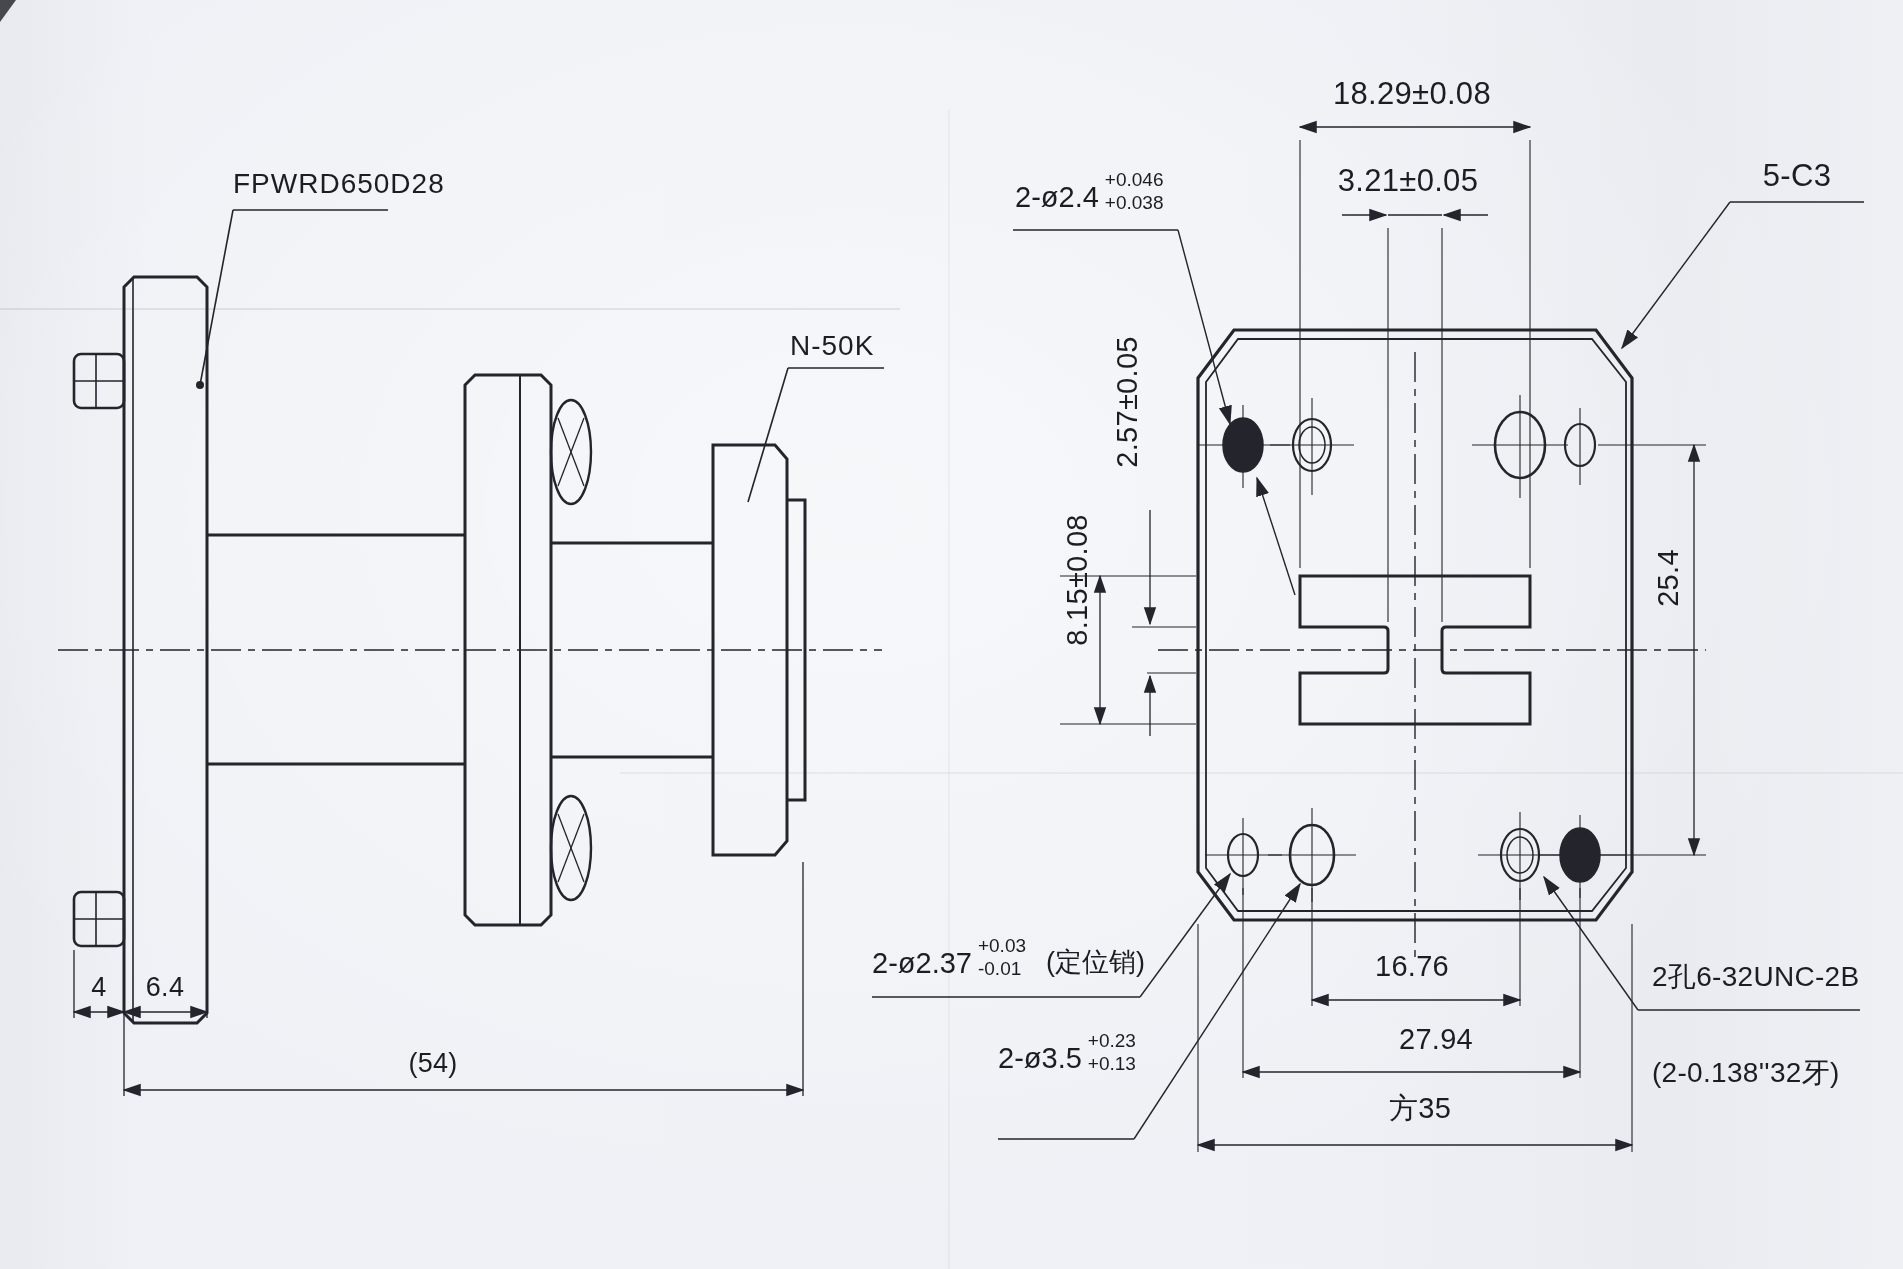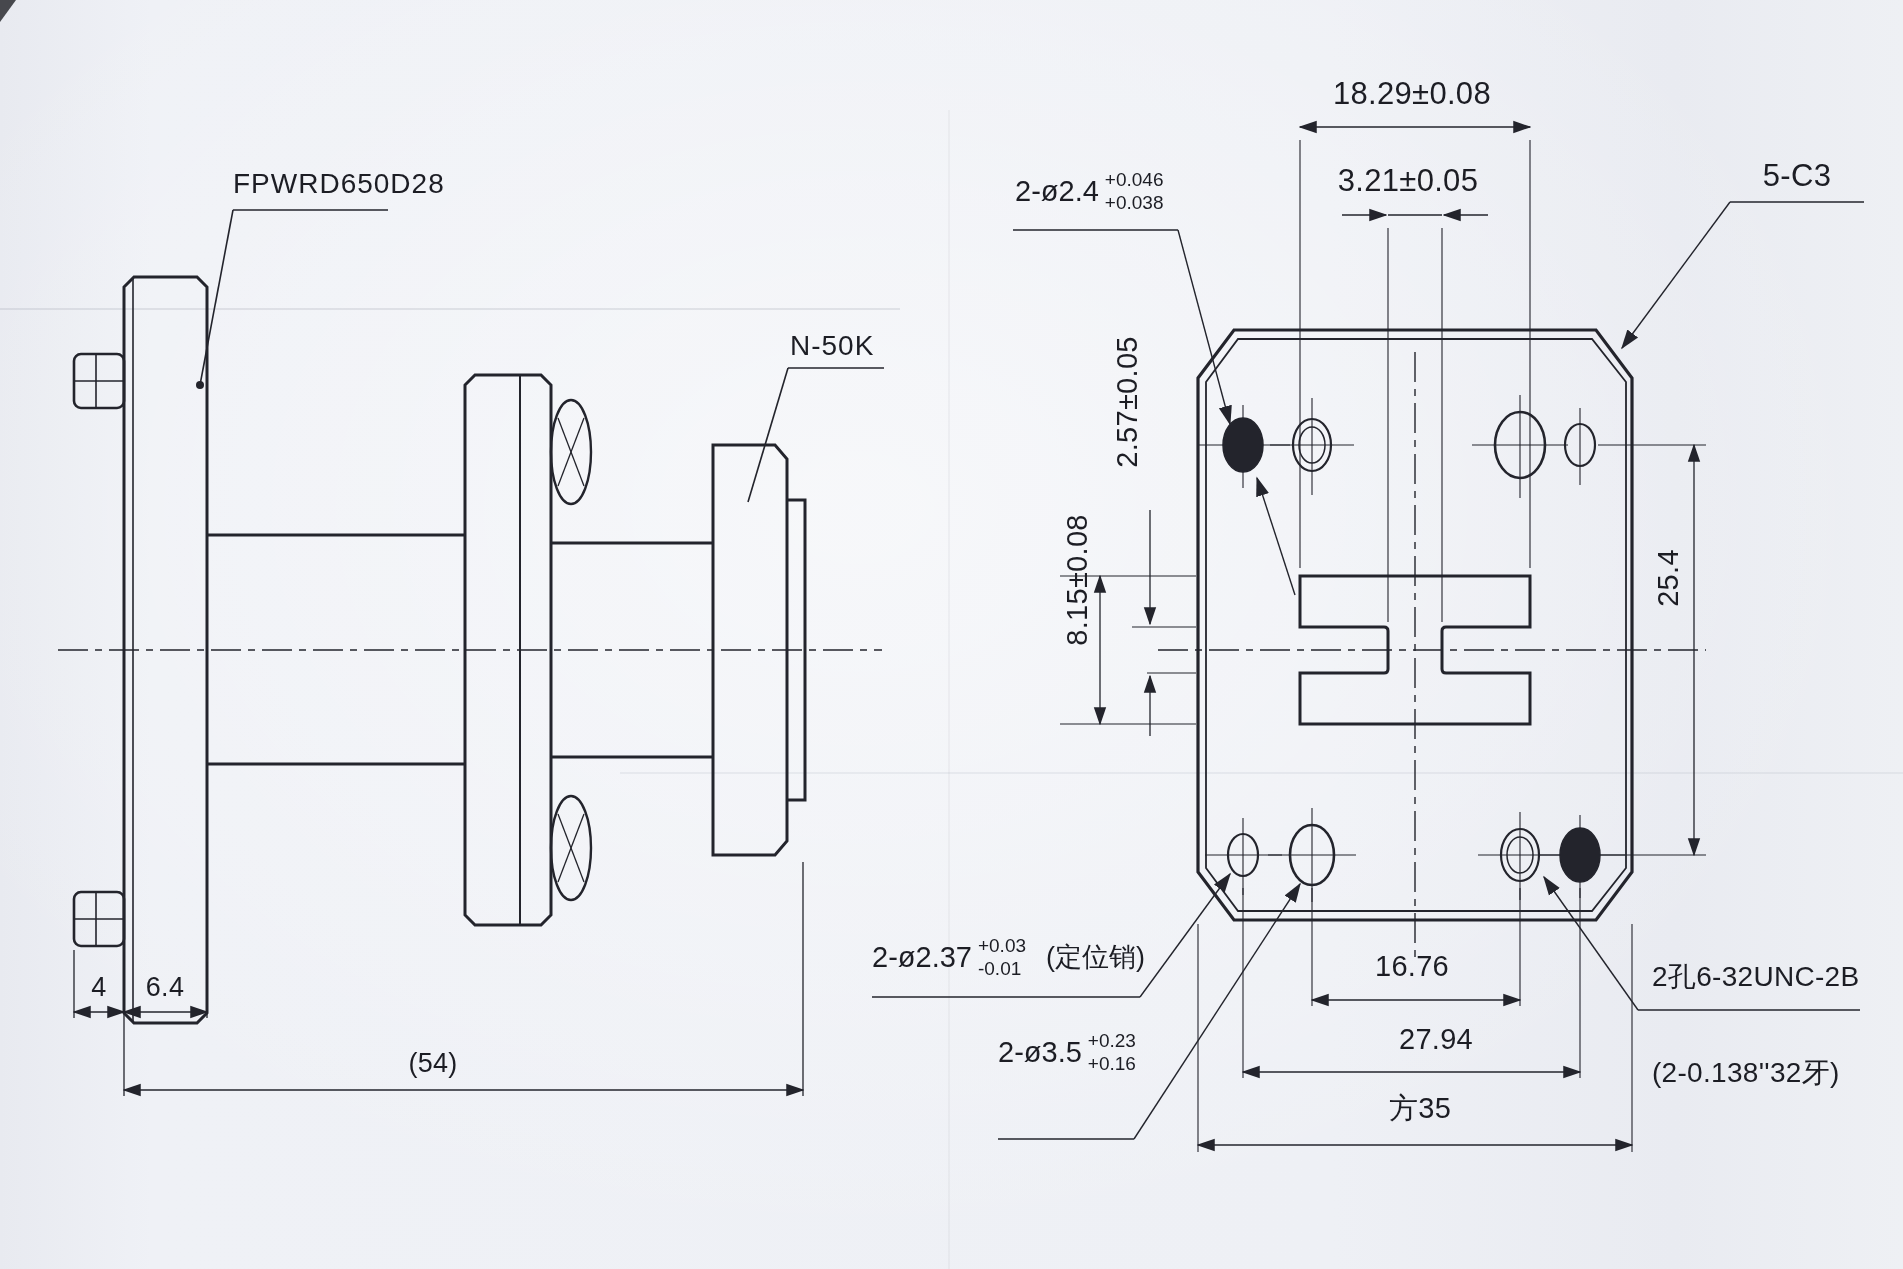--- a/index.html
+++ b/index.html
@@ -15,21 +15,21 @@
   .crease-h{position:absolute;height:2px;background:rgba(150,155,170,0.22);}
   .crease-v{position:absolute;width:2px;background:rgba(150,155,170,0.18);}
   .corner-smudge{position:absolute;left:0;top:0;width:0;height:0;
     border-top:22px solid #2a2b30;border-right:16px solid transparent;opacity:.85;}
   svg.lines{position:absolute;left:0;top:0;}
   .lbl{position:absolute;white-space:nowrap;color:#1c1d24;letter-spacing:.3px;}
   .fs31{font-size:31px;} .fs29{font-size:29px;} .fs28{font-size:28px;} .fs27{font-size:27px;}
   .tol{font-size:19px;line-height:23px;letter-spacing:0;}
   .ctr{transform:translateX(-50%);text-align:center;}
   .rot{transform:translate(-50%,-50%) rotate(-90deg);transform-origin:center;}
-  .row{display:flex;align-items:center;gap:6px;}
+  .row{display:flex;align-items:flex-end;gap:6px;}
 </style>
 </head>
 <body>
 
 <div class="page">
 
   <div class="corner-smudge"></div>
   <div class="crease-h" style="left:0;top:308px;width:900px;"></div>
   <div class="crease-h" style="left:620px;top:772px;width:1283px;opacity:.6;"></div>
   <div class="crease-v" style="left:948px;top:110px;height:1159px;opacity:.5;"></div>
@@ -258,21 +258,21 @@
       <span style="display:block">+0.03</span>
       <span style="display:block">-0.01</span>
     </span>
     <span class="fs27" style="margin-left:14px;">(定位销)</span>
   </div>
 
   <div class="row" style="position:absolute;left:998px;top:1029px;">
     <span class="fs29">2-ø3.5</span>
     <span class="tol">
       <span style="display:block">+0.23</span>
-      <span style="display:block">+0.16</span>
+      <span style="display:block">+0.13</span>
     </span>
   </div>
 
   <div class="lbl fs28" style="left:1652px;top:958px;">2孔6-32UNC-2B</div>
   <div class="lbl fs28" style="left:1652px;top:1054px;">(2-0.138''32牙)</div>
 
   <div class="lbl fs29 ctr" style="left:1412px;top:950px;">16.76</div>
   <div class="lbl fs29 ctr" style="left:1412px;top:1023px;margin-left:24px;">27.94</div>
   <div class="lbl fs29 ctr" style="left:1420px;top:1089px;">方35</div>
 

